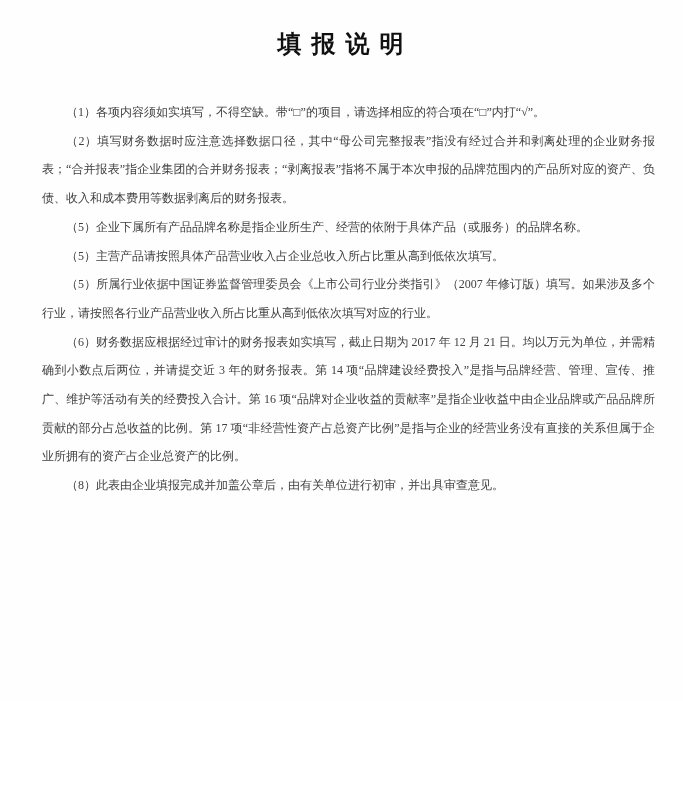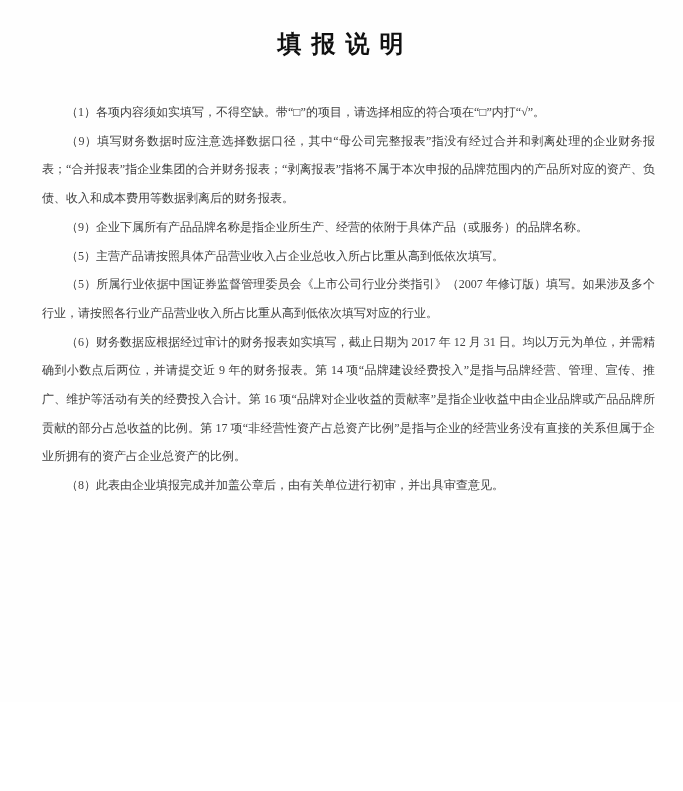--- a/index.html
+++ b/index.html
@@ -42,20 +42,20 @@
   }
 </style>
 </head>
 <body>
 
 <div class="page">
   <h1 class="doc-title">填 报 说 明</h1>
 
   <div class="doc-body">
     <p>（1）各项内容须如实填写，不得空缺。带“□”的项目，请选择相应的符合项在“□”内打“√”。</p>
-    <p>（9）填写财务数据时应注意选择数据口径，其中“母公司完整报表”指没有经过合并和剥离处理的企业财务报表；“合并报表”指企业集团的合并财务报表；“剥离报表”指将不属于本次申报的品牌范围内的产品所对应的资产、负债、收入和成本费用等数据剥离后的财务报表。</p>
-    <p>（9）企业下属所有产品品牌名称是指企业所生产、经营的依附于具体产品（或服务）的品牌名称。</p>
+    <p>（2）填写财务数据时应注意选择数据口径，其中“母公司完整报表”指没有经过合并和剥离处理的企业财务报表；“合并报表”指企业集团的合并财务报表；“剥离报表”指将不属于本次申报的品牌范围内的产品所对应的资产、负债、收入和成本费用等数据剥离后的财务报表。</p>
+    <p>（5）企业下属所有产品品牌名称是指企业所生产、经营的依附于具体产品（或服务）的品牌名称。</p>
     <p>（5）主营产品请按照具体产品营业收入占企业总收入所占比重从高到低依次填写。</p>
     <p>（5）所属行业依据中国证券监督管理委员会《上市公司行业分类指引》（2007 年修订版）填写。如果涉及多个行业，请按照各行业产品营业收入所占比重从高到低依次填写对应的行业。</p>
-    <p>（6）财务数据应根据经过审计的财务报表如实填写，截止日期为 2017 年 12 月 31 日。均以万元为单位，并需精确到小数点后两位，并请提交近 9 年的财务报表。第 14 项“品牌建设经费投入”是指与品牌经营、管理、宣传、推广、维护等活动有关的经费投入合计。第 16 项“品牌对企业收益的贡献率”是指企业收益中由企业品牌或产品品牌所贡献的部分占总收益的比例。第 17 项“非经营性资产占总资产比例”是指与企业的经营业务没有直接的关系但属于企业所拥有的资产占企业总资产的比例。</p>
+    <p>（6）财务数据应根据经过审计的财务报表如实填写，截止日期为 2017 年 12 月 21 日。均以万元为单位，并需精确到小数点后两位，并请提交近 3 年的财务报表。第 14 项“品牌建设经费投入”是指与品牌经营、管理、宣传、推广、维护等活动有关的经费投入合计。第 16 项“品牌对企业收益的贡献率”是指企业收益中由企业品牌或产品品牌所贡献的部分占总收益的比例。第 17 项“非经营性资产占总资产比例”是指与企业的经营业务没有直接的关系但属于企业所拥有的资产占企业总资产的比例。</p>
     <p>（8）此表由企业填报完成并加盖公章后，由有关单位进行初审，并出具审查意见。</p>
   </div>
 </div>
 
 </body></html>

